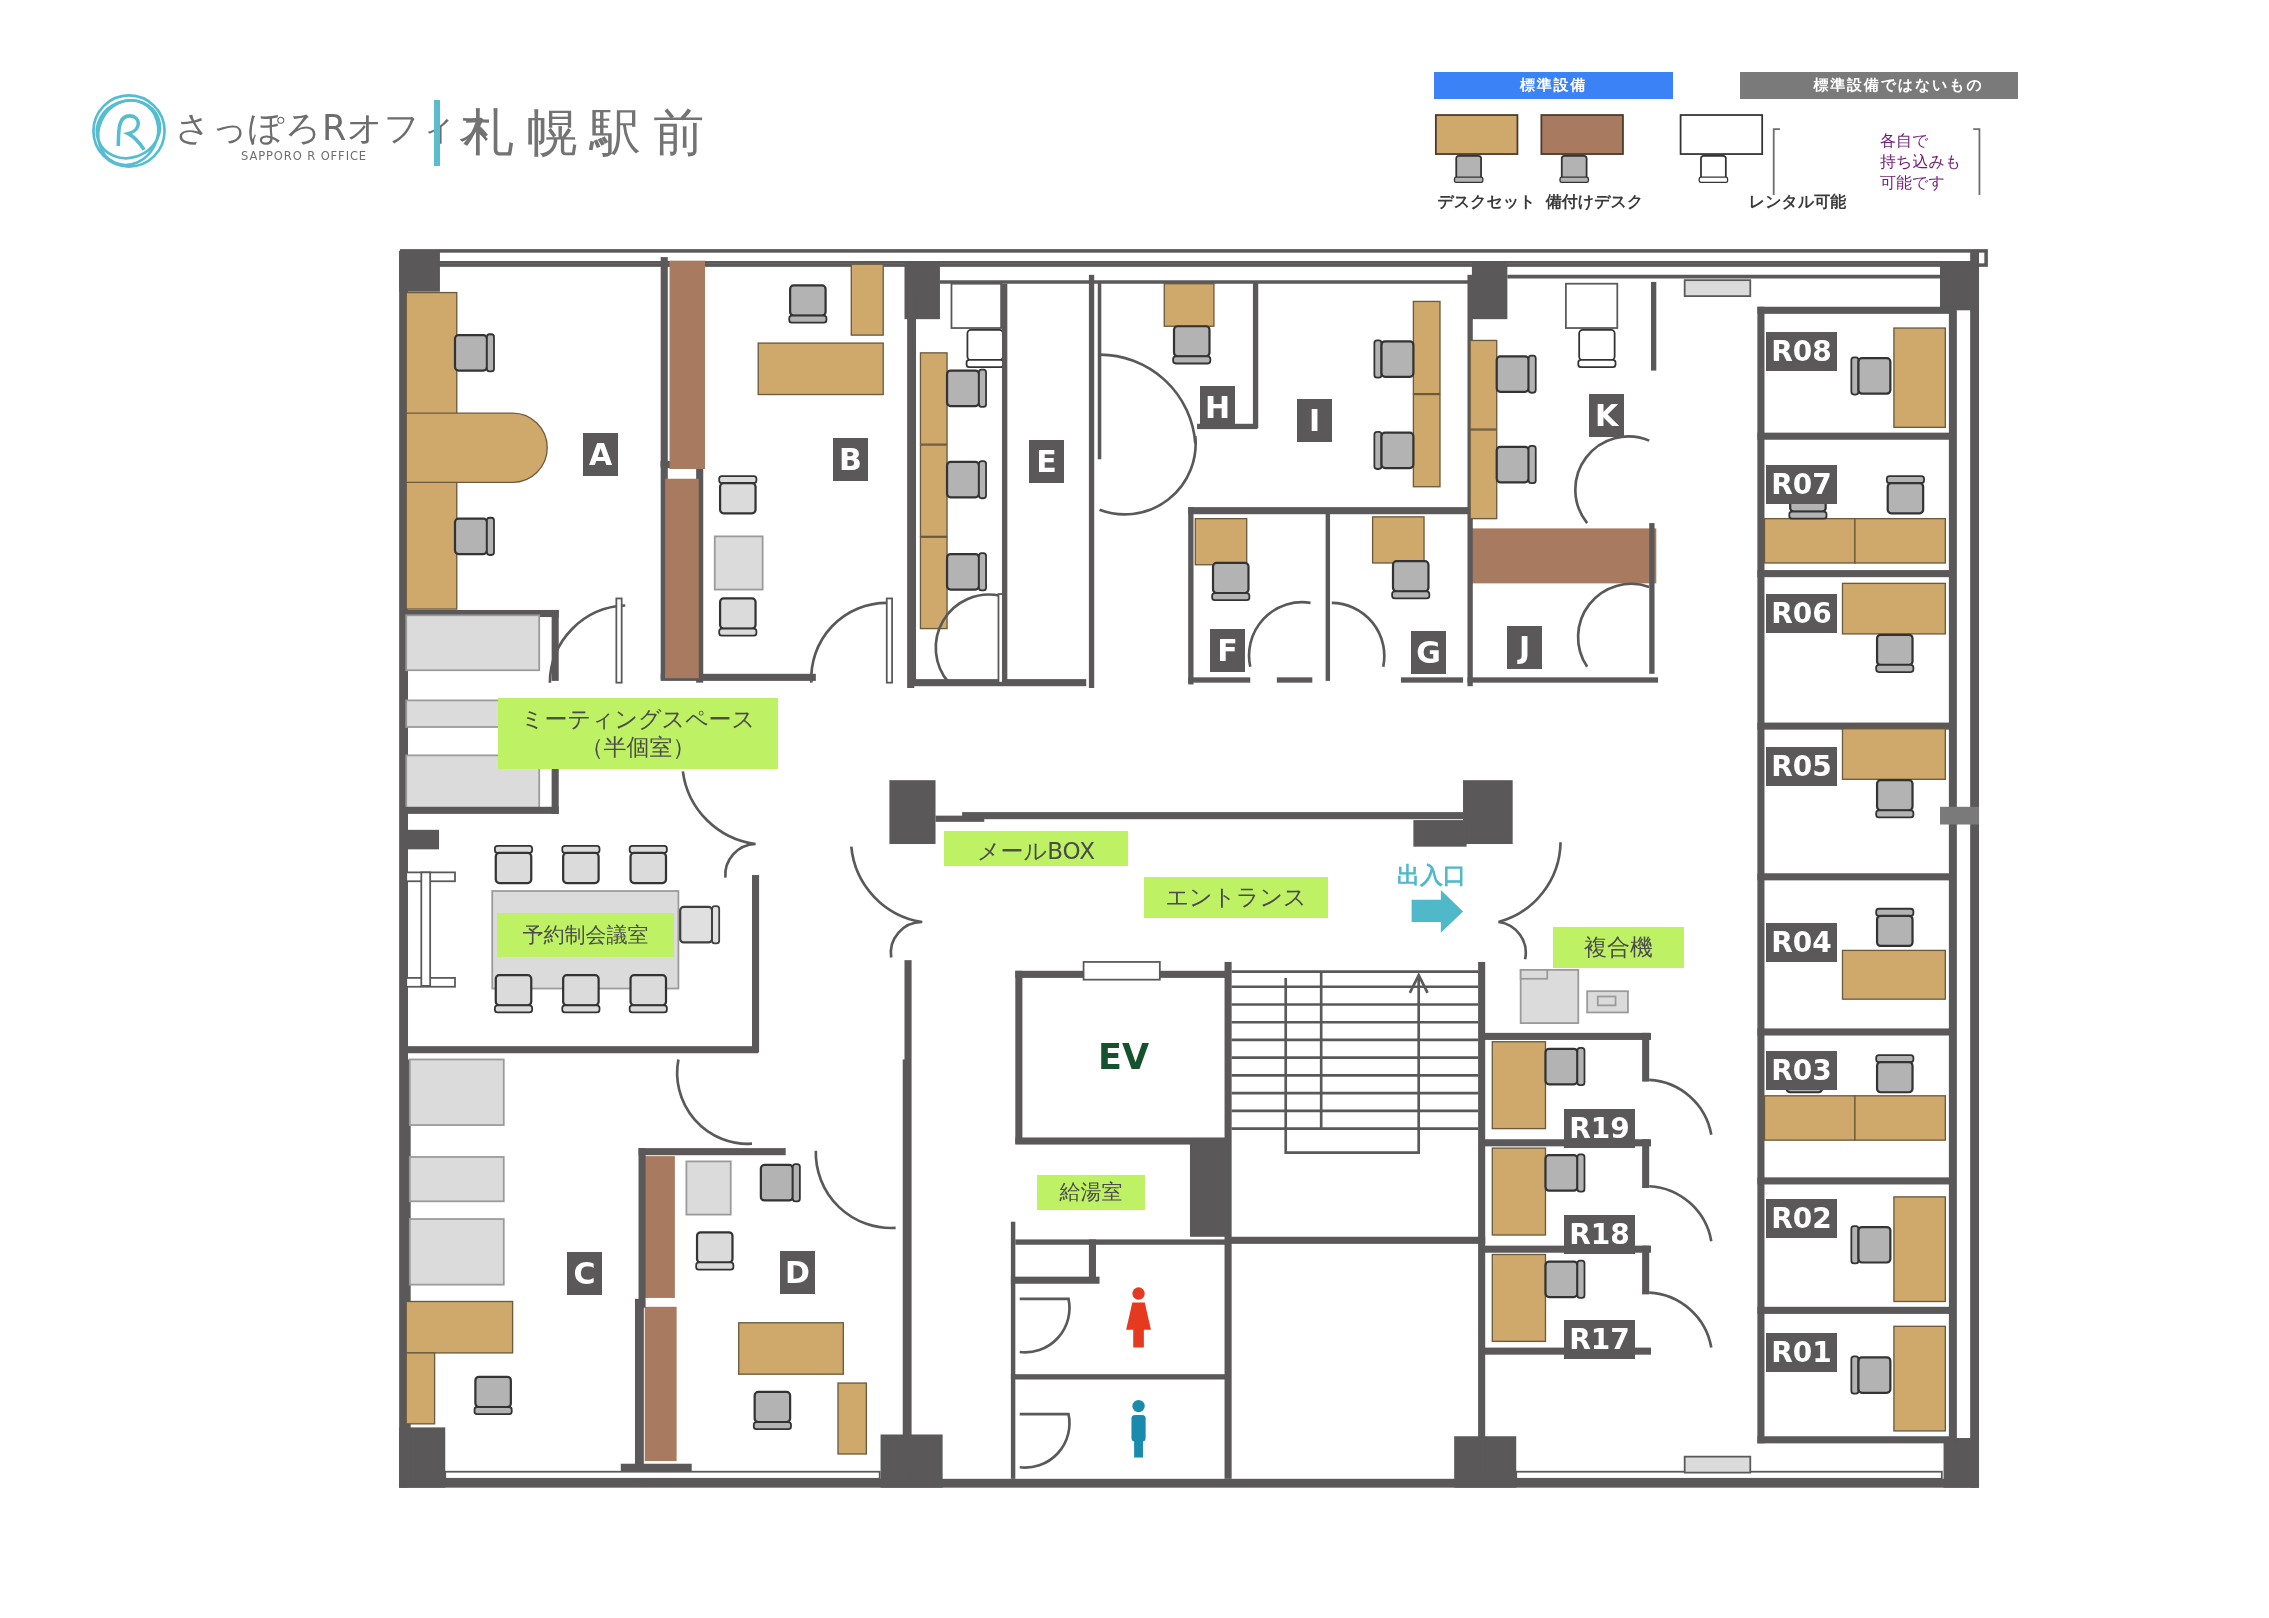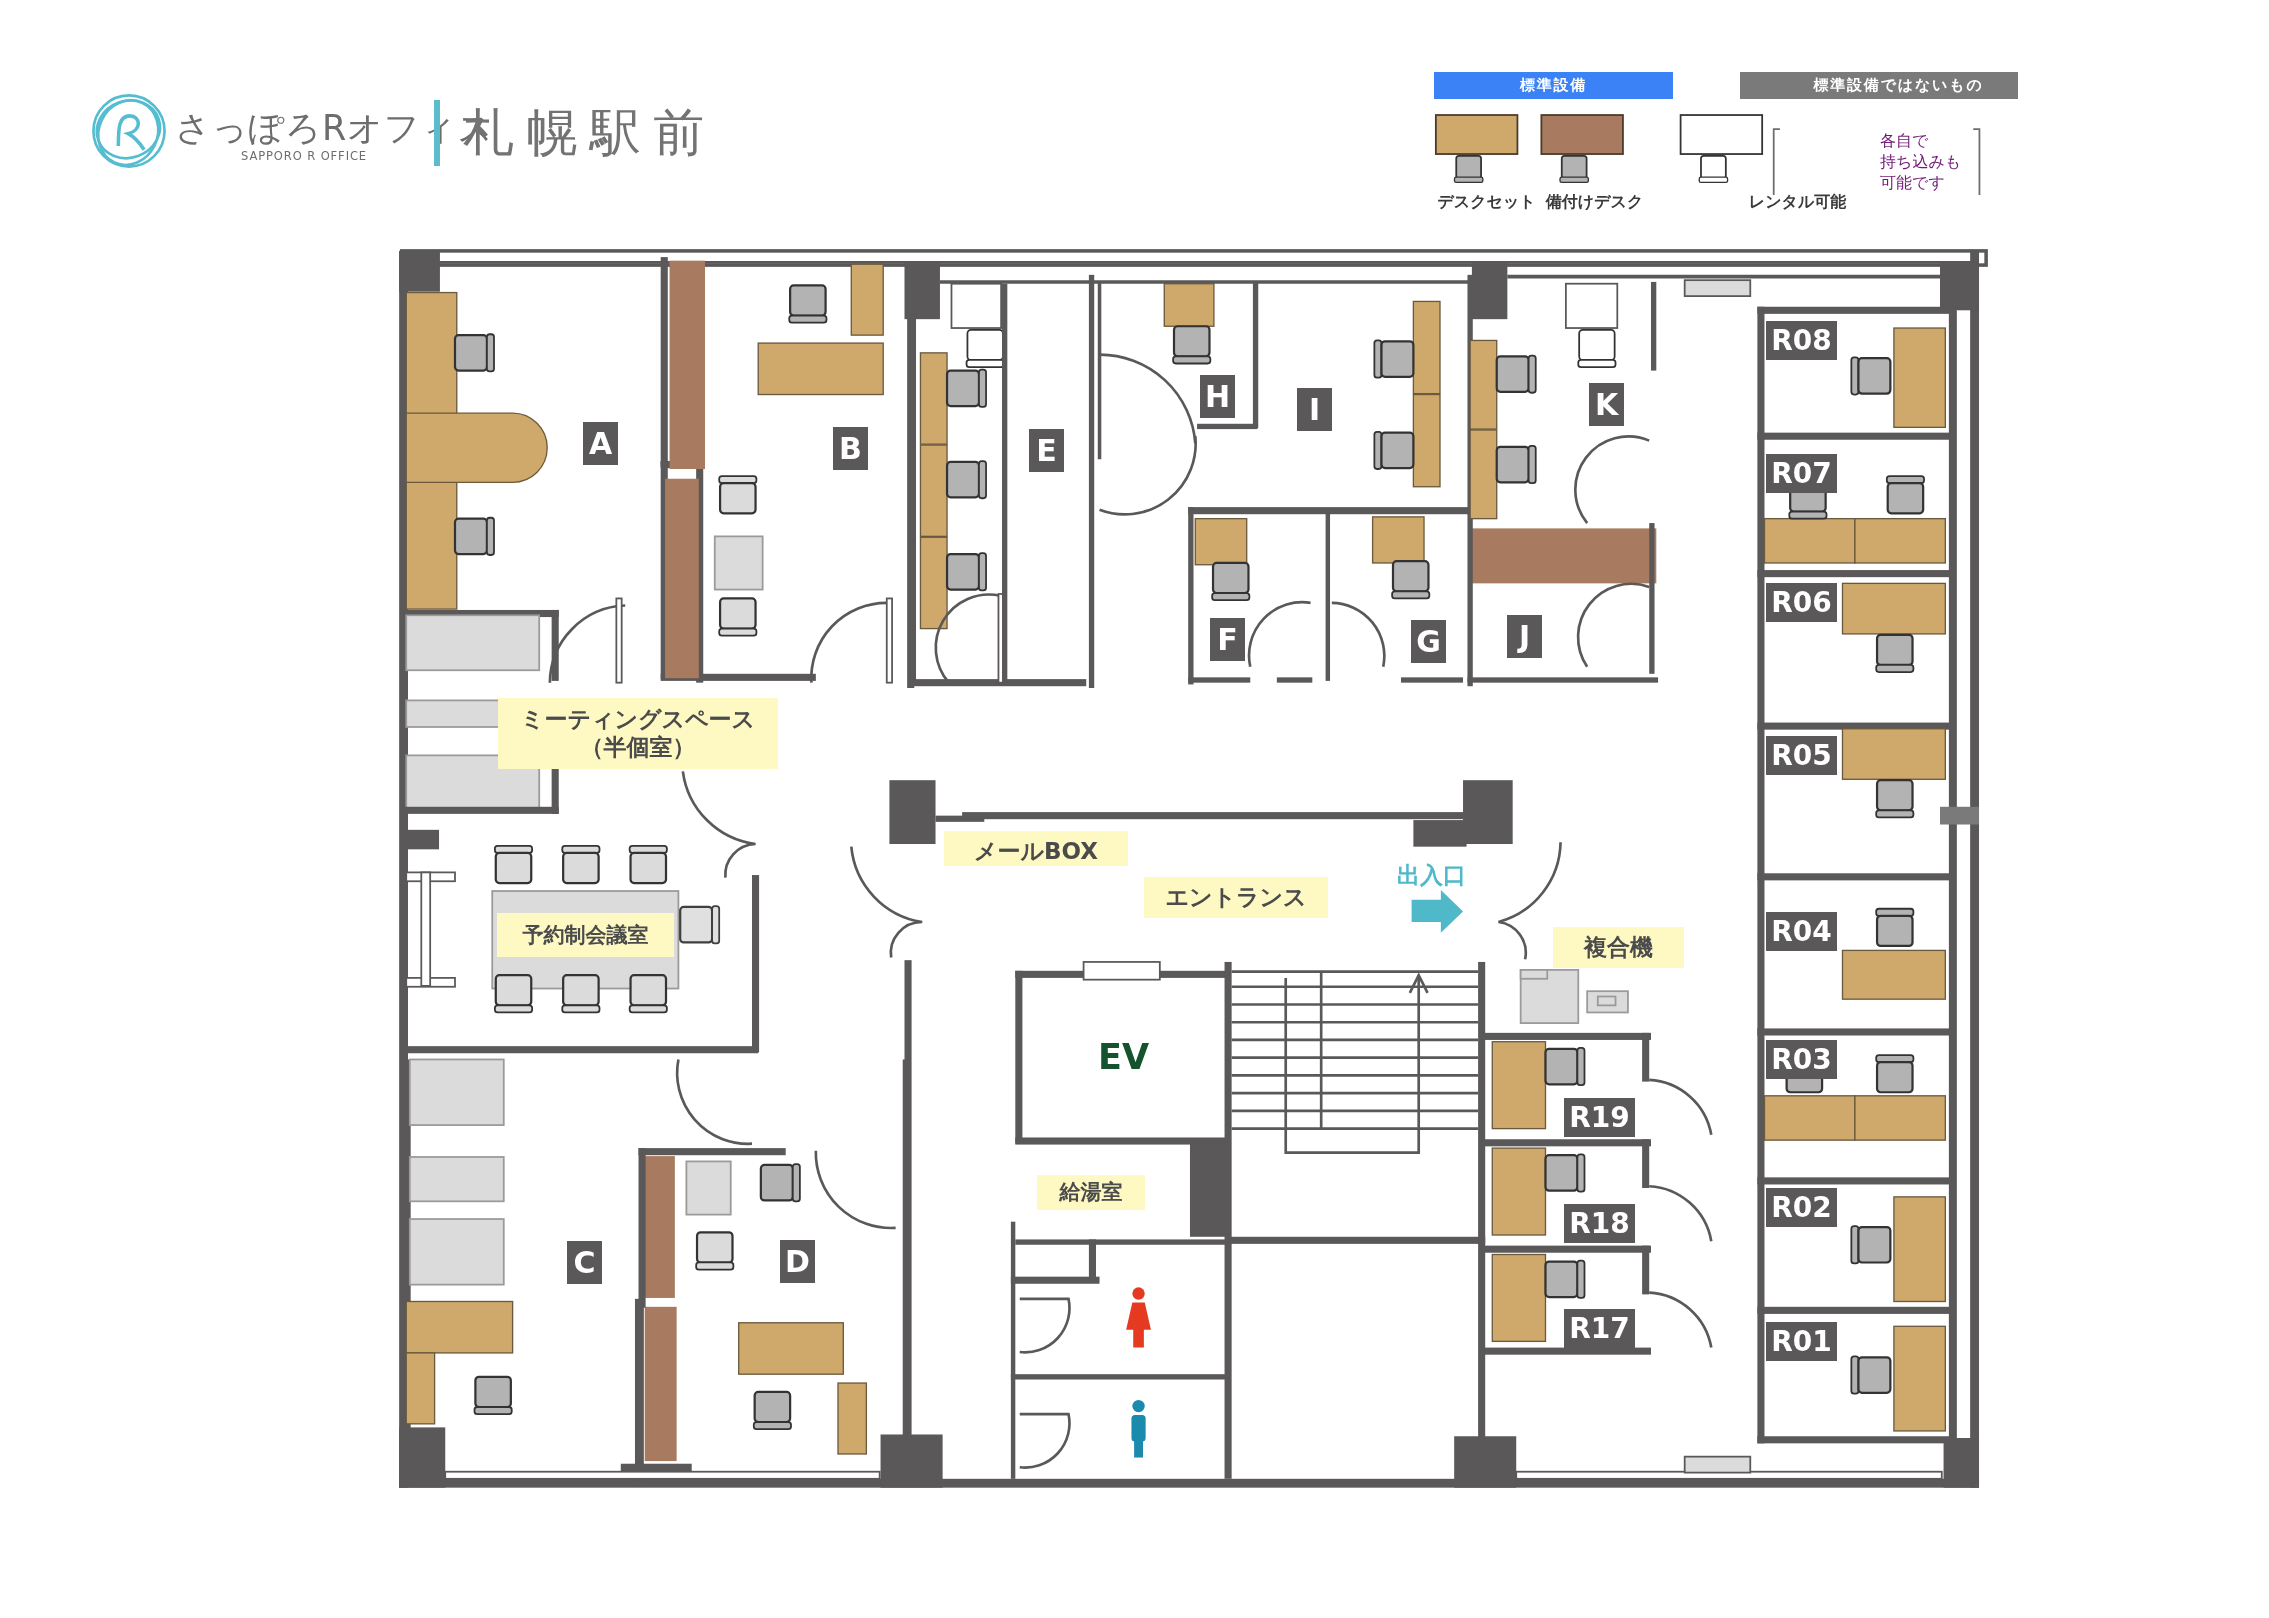--- a/index.html
+++ b/index.html
@@ -14,25 +14,25 @@
   .location { left: 463px; top: 99px; font-size: 51px; color: #737373; letter-spacing: 12.4px; white-space: nowrap; font-weight: 300; }
   
   .legend-head { height: 26.6px; line-height: 26.6px; font-size: 15px; color: #ffffff; text-align: center; letter-spacing: 1.8px; font-weight: bold; }
   .legend-std { left: 1434px; top: 72px; width: 239px; background: #3b82f6; }
   .legend-non { left: 1740px; top: 72px; width: 239px; background: #7a7a7a; padding-left: 39px; }
   .legend-caption { font-size: 16px; font-weight: bold; color: #3a3a3a; white-space: nowrap; text-align: center; }
   .legend-note { left: 1880px; top: 130px; width: 98px; font-size: 16px; line-height: 21px; color: #701a75; font-weight: normal; }
   
   #plan { position: absolute; left: 0; top: 0; }
   .room-tag { position: absolute; background: #5a5859; color: #ffffff; font-weight: bold;
-              font-family: "DejaVu Sans", sans-serif; text-align: center; }
+              font-family: "DejaVu Sans", sans-serif; text-align: center; margin-top: 11px; }
   .room-tag.letter { width: 35px; height: 43px; line-height: 43px; font-size: 30px; }
   .room-tag.rtag { width: 71px; height: 39px; line-height: 39px; font-size: 28px; }
-  .area-label { position: absolute; background: #fef9c3; color: #4b4b4b; text-align: center;
-                font-size: 23px; font-weight: bold; white-space: nowrap; }
+  .area-label { position: absolute; background: #bef264; color: #4b4b4b; text-align: center;
+                font-size: 23px; font-weight: normal; white-space: nowrap; }
   .entrance-text { position: absolute; color: #4fb8c9; font-size: 23px; font-weight: bold; }
   .ev-text { position: absolute; font-size: 35px; font-weight: bold; color: #14532d; }
 </style>
 </head>
 <body>
 
 <div class="abs logo-mark">
   <svg width="80" height="80" viewBox="0 0 90 90">
     <g fill="none" stroke="#55bdd0" stroke-width="3">
       <circle cx="45" cy="45" r="40"></circle>

